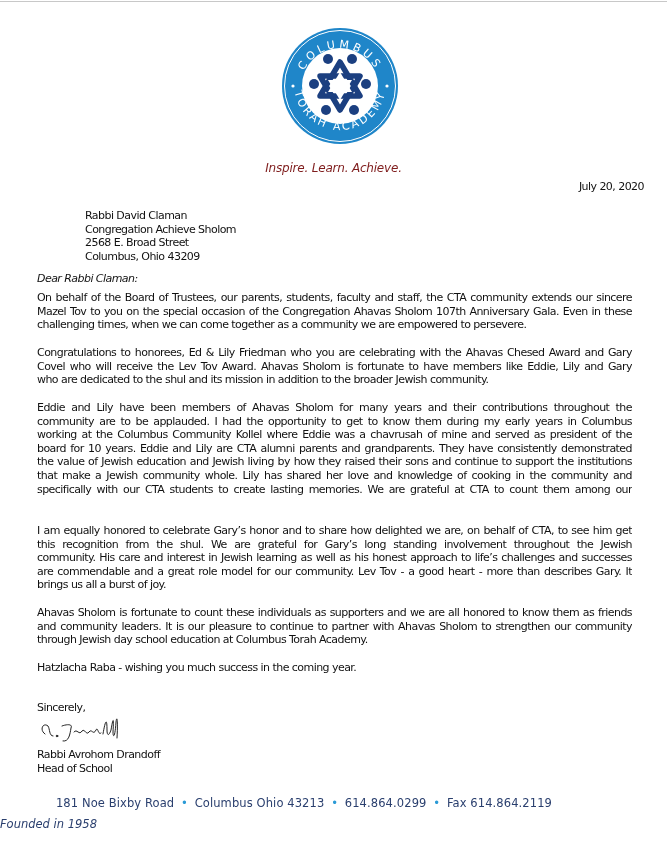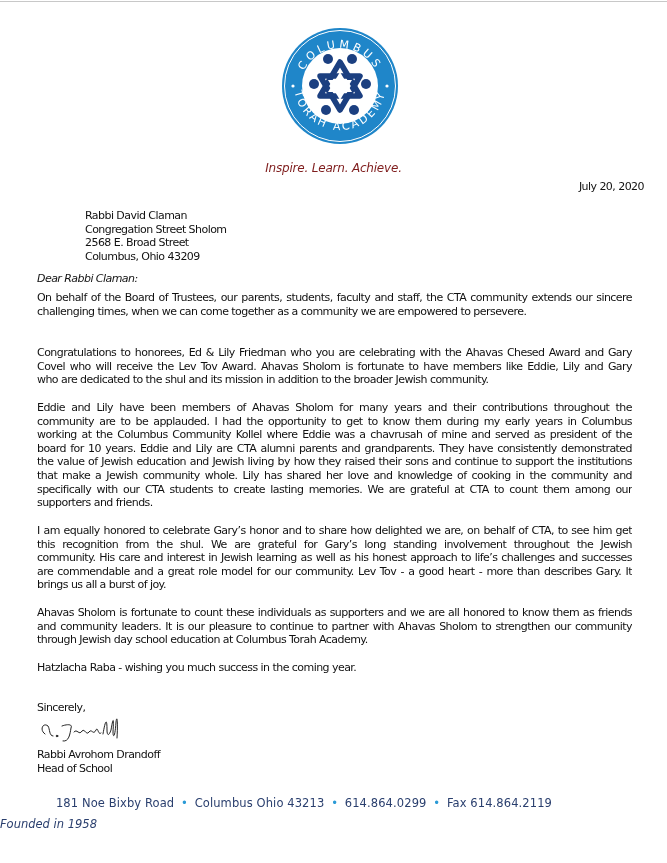--- a/index.html
+++ b/index.html
@@ -65,47 +65,47 @@
     <circle cx="74" cy="84" r="5"></circle>
   </g>
 </svg>
 
 <div class="tagline">Inspire. Learn. Achieve.</div>
 
 <div class="date text">July 20, 2020</div>
 
 <div class="addr text">
   <div>Rabbi David Claman</div>
-  <div>Congregation Street Sholom</div>
+  <div>Congregation Achieve Sholom</div>
   <div>2568 E. Broad Street</div>
   <div>Columbus, Ohio  43209</div>
 </div>
 
 <div class="salutation text">Dear Rabbi Claman:</div>
 
 <div class="para text" style="top:291px">
   <span class="line">On behalf of the Board of Trustees, our parents, students, faculty and staff, the CTA community extends our sincere</span>
+  <span class="line">Mazel Tov to you on the special occasion of the Congregation Ahavas Sholom 107th Anniversary Gala. Even in these</span>
   <span class="line last">challenging times, when we can come together as a community we are empowered to persevere.</span>
 </div>
 
 <div class="para text" style="top:346px">
   <span class="line">Congratulations to honorees, Ed &amp; Lily Friedman who you are celebrating with the Ahavas Chesed Award and Gary</span>
   <span class="line">Covel who will receive the Lev Tov Award.   Ahavas Sholom is fortunate to have members like Eddie, Lily and Gary</span>
   <span class="line last">who are dedicated to the shul and its mission in addition to the broader Jewish community.</span>
 </div>
 
 <div class="para text" style="top:401px">
   <span class="line">Eddie and Lily have been members of Ahavas Sholom for many years and their contributions throughout the</span>
   <span class="line">community are to be applauded.  I had the opportunity to get to know them during my early years in Columbus</span>
   <span class="line">working at the Columbus Community Kollel where Eddie was a chavrusah of mine and served as president of the</span>
   <span class="line">board for 10 years.  Eddie and Lily are CTA alumni parents and grandparents.  They have consistently demonstrated</span>
   <span class="line">the value of Jewish education and Jewish living by how they raised their sons and continue to support the institutions</span>
   <span class="line">that make a Jewish community whole.  Lily has shared her love and knowledge of cooking in the community and</span>
   <span class="line">specifically with our CTA students to create lasting memories. We are grateful at CTA to count them among our</span>
-  <span class="line last">supporters and friends.</span>
 </div>
 
 <div class="para text" style="top:524px">
   <span class="line">I am equally honored to celebrate Gary’s honor and to share how delighted we are, on behalf of CTA, to see him get</span>
   <span class="line">this recognition from the shul.  We are grateful for Gary’s long standing involvement throughout the Jewish</span>
   <span class="line">community.  His care and interest in Jewish learning as well as his honest approach to life’s challenges and successes</span>
   <span class="line">are commendable and a great role model for our community.  Lev Tov - a good heart - more than describes Gary.  It</span>
   <span class="line last">brings us all a burst of joy.</span>
 </div>
 

